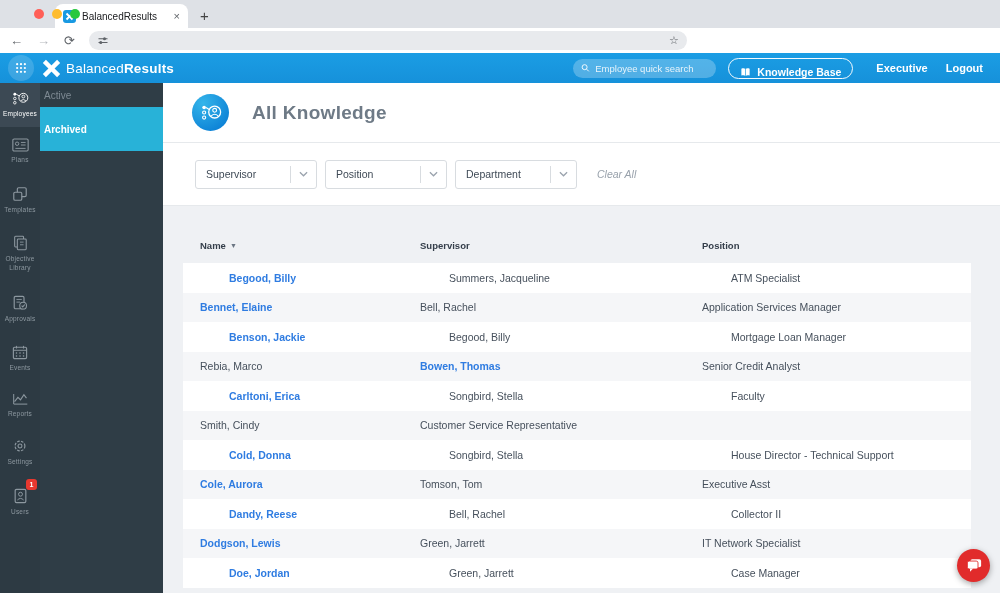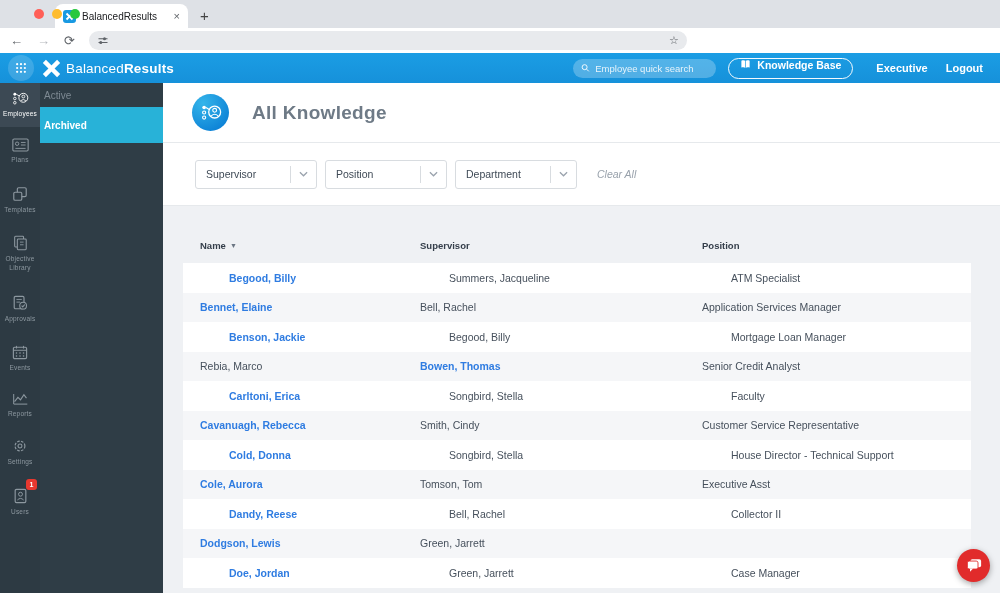--- a/index.html
+++ b/index.html
@@ -27,36 +27,36 @@
   
   .app-header { height:30px; background:linear-gradient(180deg,#1b9de4,#1691da); display:flex; align-items:center; padding:0 8px; color:#fff; }
   .grid-circle { width:26px; height:26px; border-radius:50%; background:rgba(255,255,255,.16); display:flex; align-items:center; justify-content:center; margin-right:8px; }
   .brand { display:flex; align-items:center; gap:5px; }
   .brand-text { font-size:13.5px; letter-spacing:.2px; }
   .brand-text b { font-weight:700; }
   .hdr-spacer { flex:1; }
   .hdr-search { width:143px; height:19px; border-radius:10px; background:rgba(255,255,255,.25); display:flex; align-items:center; padding:0 8px; gap:5px; margin-right:12px; }
   .hdr-search input { border:none; outline:none; background:transparent; color:#fff; font-size:9.5px; width:100%; font-family:"Liberation Sans",sans-serif; }
   .hdr-search input::placeholder { color:rgba(255,255,255,.85); }
-  .kb-btn { height:21px; border:1px solid rgba(255,255,255,.95); border-radius:12px; display:flex; align-items:flex-start; gap:6px; padding:0 11px; font-size:10.5px; font-weight:700; margin-right:14px; background:transparent; color:#fff; }
+  .kb-btn { height:21px; border:1px solid rgba(255,255,255,.95); border-radius:12px; display:flex; align-items:flex-end; gap:6px; padding:0 11px; font-size:10.5px; font-weight:700; margin-right:14px; background:transparent; color:#fff; }
   .hdr-link { font-size:11px; font-weight:700; margin:0 9px; color:#fff; }
 
   
   .app-body { display:flex; height:510px; }
 
   .icon-rail { width:40px; background:#2d3a43; display:flex; flex-direction:column; flex:0 0 auto; }
   .rail-item { display:flex; flex-direction:column; align-items:center; justify-content:center; gap:4px; color:#8d98a0; position:relative; }
   .rail-item .lbl { font-size:6.5px; line-height:1.35; text-align:center; letter-spacing:.2px; }
   .rail-item.active { background:#3c4954; color:#ffffff; }
   .rail-item svg { display:block; }
   .rail-badge { position:absolute; top:3px; right:3px; min-width:11px; height:11px; background:#e8382f; border-radius:3px; color:#fff; font-size:7px; font-weight:700; display:flex; align-items:center; justify-content:center; padding:0 2px; }
 
   .submenu { width:123px; background:#2f3d46; flex:0 0 auto; }
   .sub-item { height:24px; display:flex; align-items:center; padding-left:4px; font-size:10px; color:#7e8a93; }
-  .sub-item.active { height:36px; background:#28b2d8; color:#ffffff; font-weight:700; }
+  .sub-item.active { height:44px; background:#28b2d8; color:#ffffff; font-weight:700; }
 
   .main { flex:1; background:#eff1f4; display:flex; flex-direction:column; overflow:hidden; }
 
   .title-band { height:59px; background:#ffffff; display:flex; align-items:center; padding-left:29px; }
   .title-icon { width:37px; height:37px; border-radius:50%; background:radial-gradient(circle at 30% 25%, #34b5ea, #0d82d6 80%); display:flex; align-items:center; justify-content:center; }
   .page-title { margin-left:23px; font-size:19px; color:#6e7a86; letter-spacing:.3px; }
 
   .filter-band { height:63px; background:#ffffff; border-top:1px solid #e6e9ec; display:flex; align-items:center; padding-left:32px; box-shadow:0 1px 0 #e6e9ec; }
   .select { width:122px; height:29px; background:#fff; border:1px solid #d8dce0; border-radius:3px; display:flex; align-items:center; margin-right:8px; }
   .select .sel-label { flex:1; padding-left:10px; font-size:10.5px; color:#3f4a56; }
@@ -341,21 +341,20 @@
         <span class="td">Rebia, Marco</span>
         <span class="td name"><a href="#">Bowen, Thomas</a></span>
         <span class="td">Senior Credit Analyst</span>
       </div>
       <div class="grid-row tr odd">
         <span class="td name"><a href="#">Carltoni, Erica</a></span>
         <span class="td">Songbird, Stella</span>
         <span class="td">Faculty</span>
       </div>
       <div class="grid-row tr even">
-        <span class="td name"><a href="#">Cavanuagh, Rebecca</a></span>
         <span class="td">Smith, Cindy</span>
         <span class="td">Customer Service Representative</span>
       </div>
       <div class="grid-row tr odd">
         <span class="td name"><a href="#">Cold, Donna</a></span>
         <span class="td">Songbird, Stella</span>
         <span class="td">House Director - Technical Support</span>
       </div>
       <div class="grid-row tr even">
         <span class="td name"><a href="#">Cole, Aurora</a></span>
@@ -363,20 +362,21 @@
         <span class="td">Executive Asst</span>
       </div>
       <div class="grid-row tr odd">
         <span class="td name"><a href="#">Dandy, Reese</a></span>
         <span class="td">Bell, Rachel</span>
         <span class="td">Collector II</span>
       </div>
       <div class="grid-row tr even">
         <span class="td name"><a href="#">Dodgson, Lewis</a></span>
         <span class="td">Green, Jarrett</span>
+        <span class="td">IT Network Specialist</span>
       </div>
       <div class="grid-row tr odd">
         <span class="td name"><a href="#">Doe, Jordan</a></span>
         <span class="td">Green, Jarrett</span>
         <span class="td">Case Manager</span>
       </div>
     </div>
   </main>
 </div>
 

